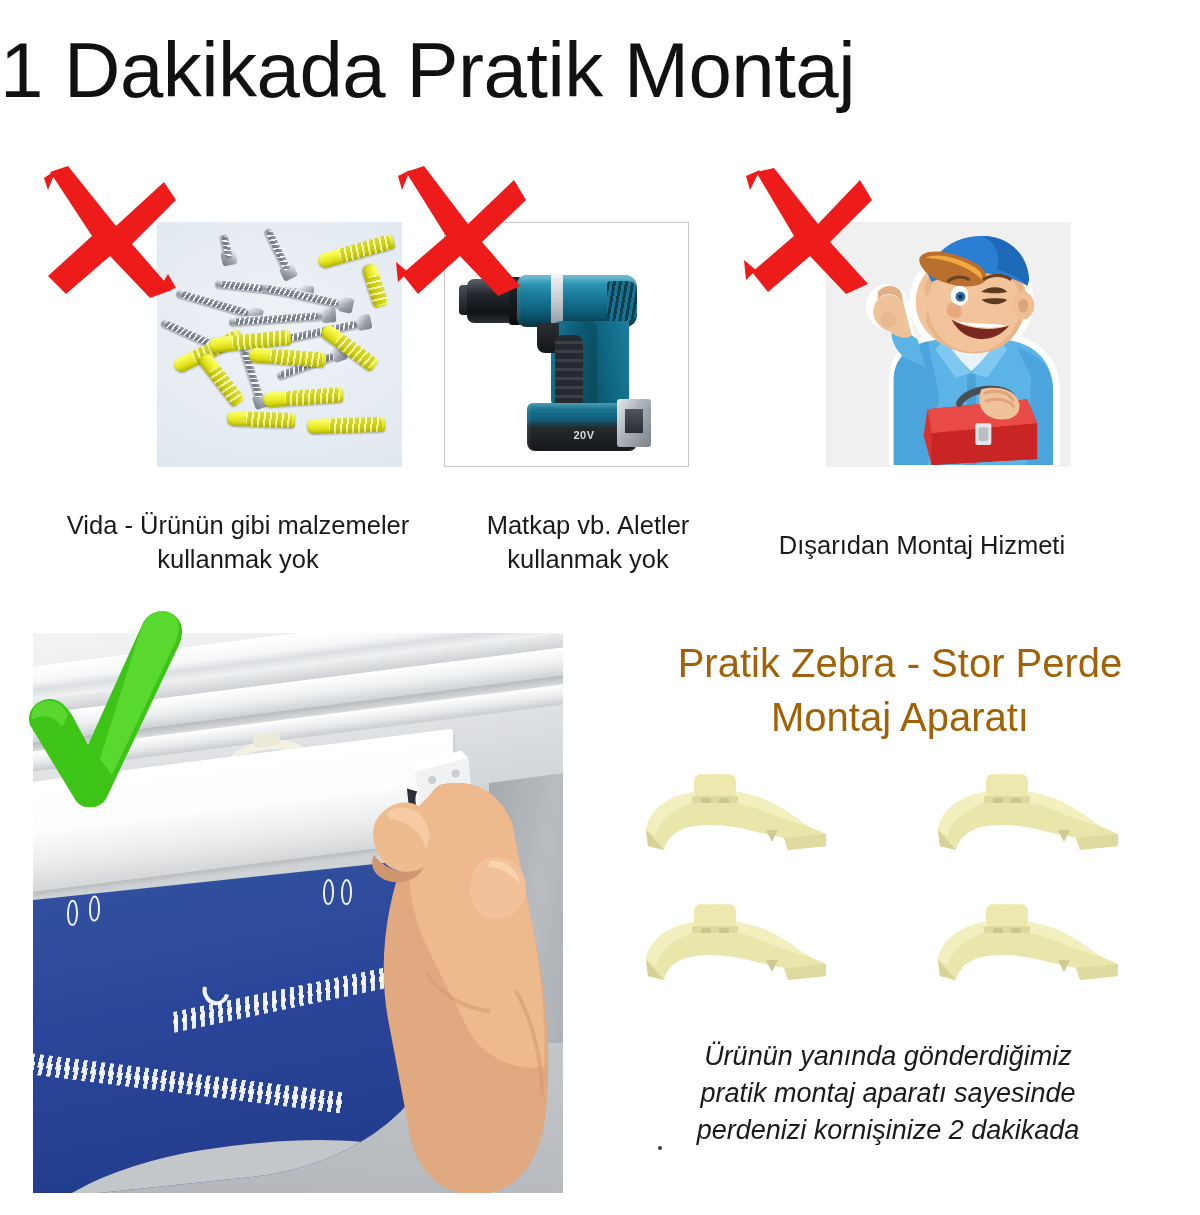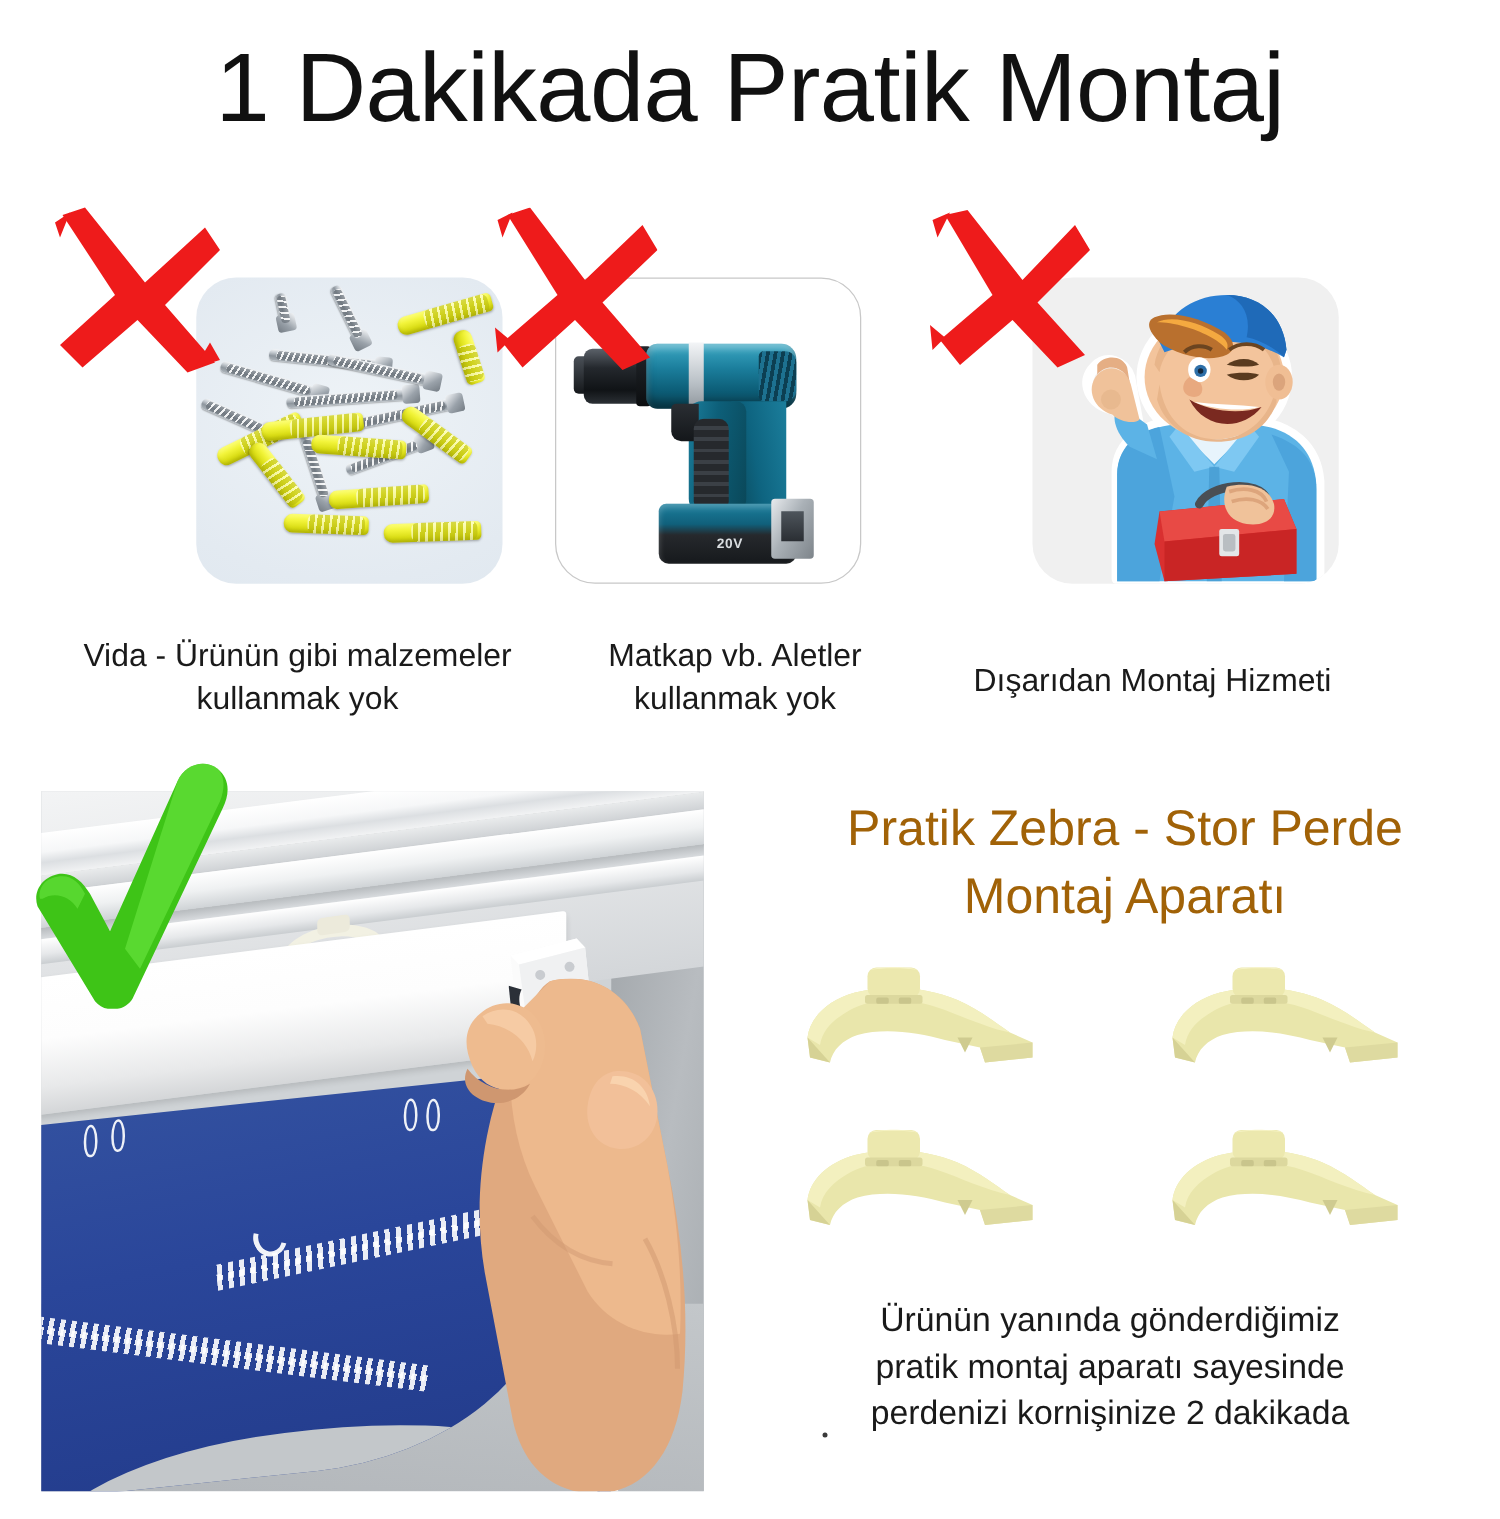--- a/index.html
+++ b/index.html
@@ -17,31 +17,30 @@
     width: 1200px;
     height: 1215px;
     background: #ffffff;
   }
 
   
   #main-title {
     position: absolute;
     left: 0; top: 26px;
     width: 1200px;
-    text-align: center;
+    text-align: left;
     font-size: 78px;
     line-height: 88px;
     font-weight: 400;
     color: #111111;
     letter-spacing: -0.5px;
   }
   .panel-img {
     position: absolute;
     overflow: hidden;
-    border-radius: 32px;
   }
   .redx {
     position: absolute;
     z-index: 6;
     pointer-events: none;
   }
   .cap {
     position: absolute;
     text-align: center;
     font-size: 25.5px;
@@ -279,20 +278,21 @@
   .clip-cell { position:absolute; width:200px; height:86px; }
   #clip-c1 { left:28px;  top:10px; }
   #clip-c2 { left:320px; top:10px; }
   #clip-c3 { left:28px;  top:140px; }
   #clip-c4 { left:320px; top:140px; }
 
   #right-paragraph {
     position:absolute; left:648px; top:1038px; width:480px;
     text-align:center; font-size:27px; line-height:37px;
     color:#1a1a1a;
+    font-style:italic;
   }
   #stray-dot {
     position:absolute; left:658px; top:1146px; width:4px; height:4px;
     background:#3a3a3a; border-radius:50%;
   }
 </style>
 </head>
 <body>
 
 <div id="page">

